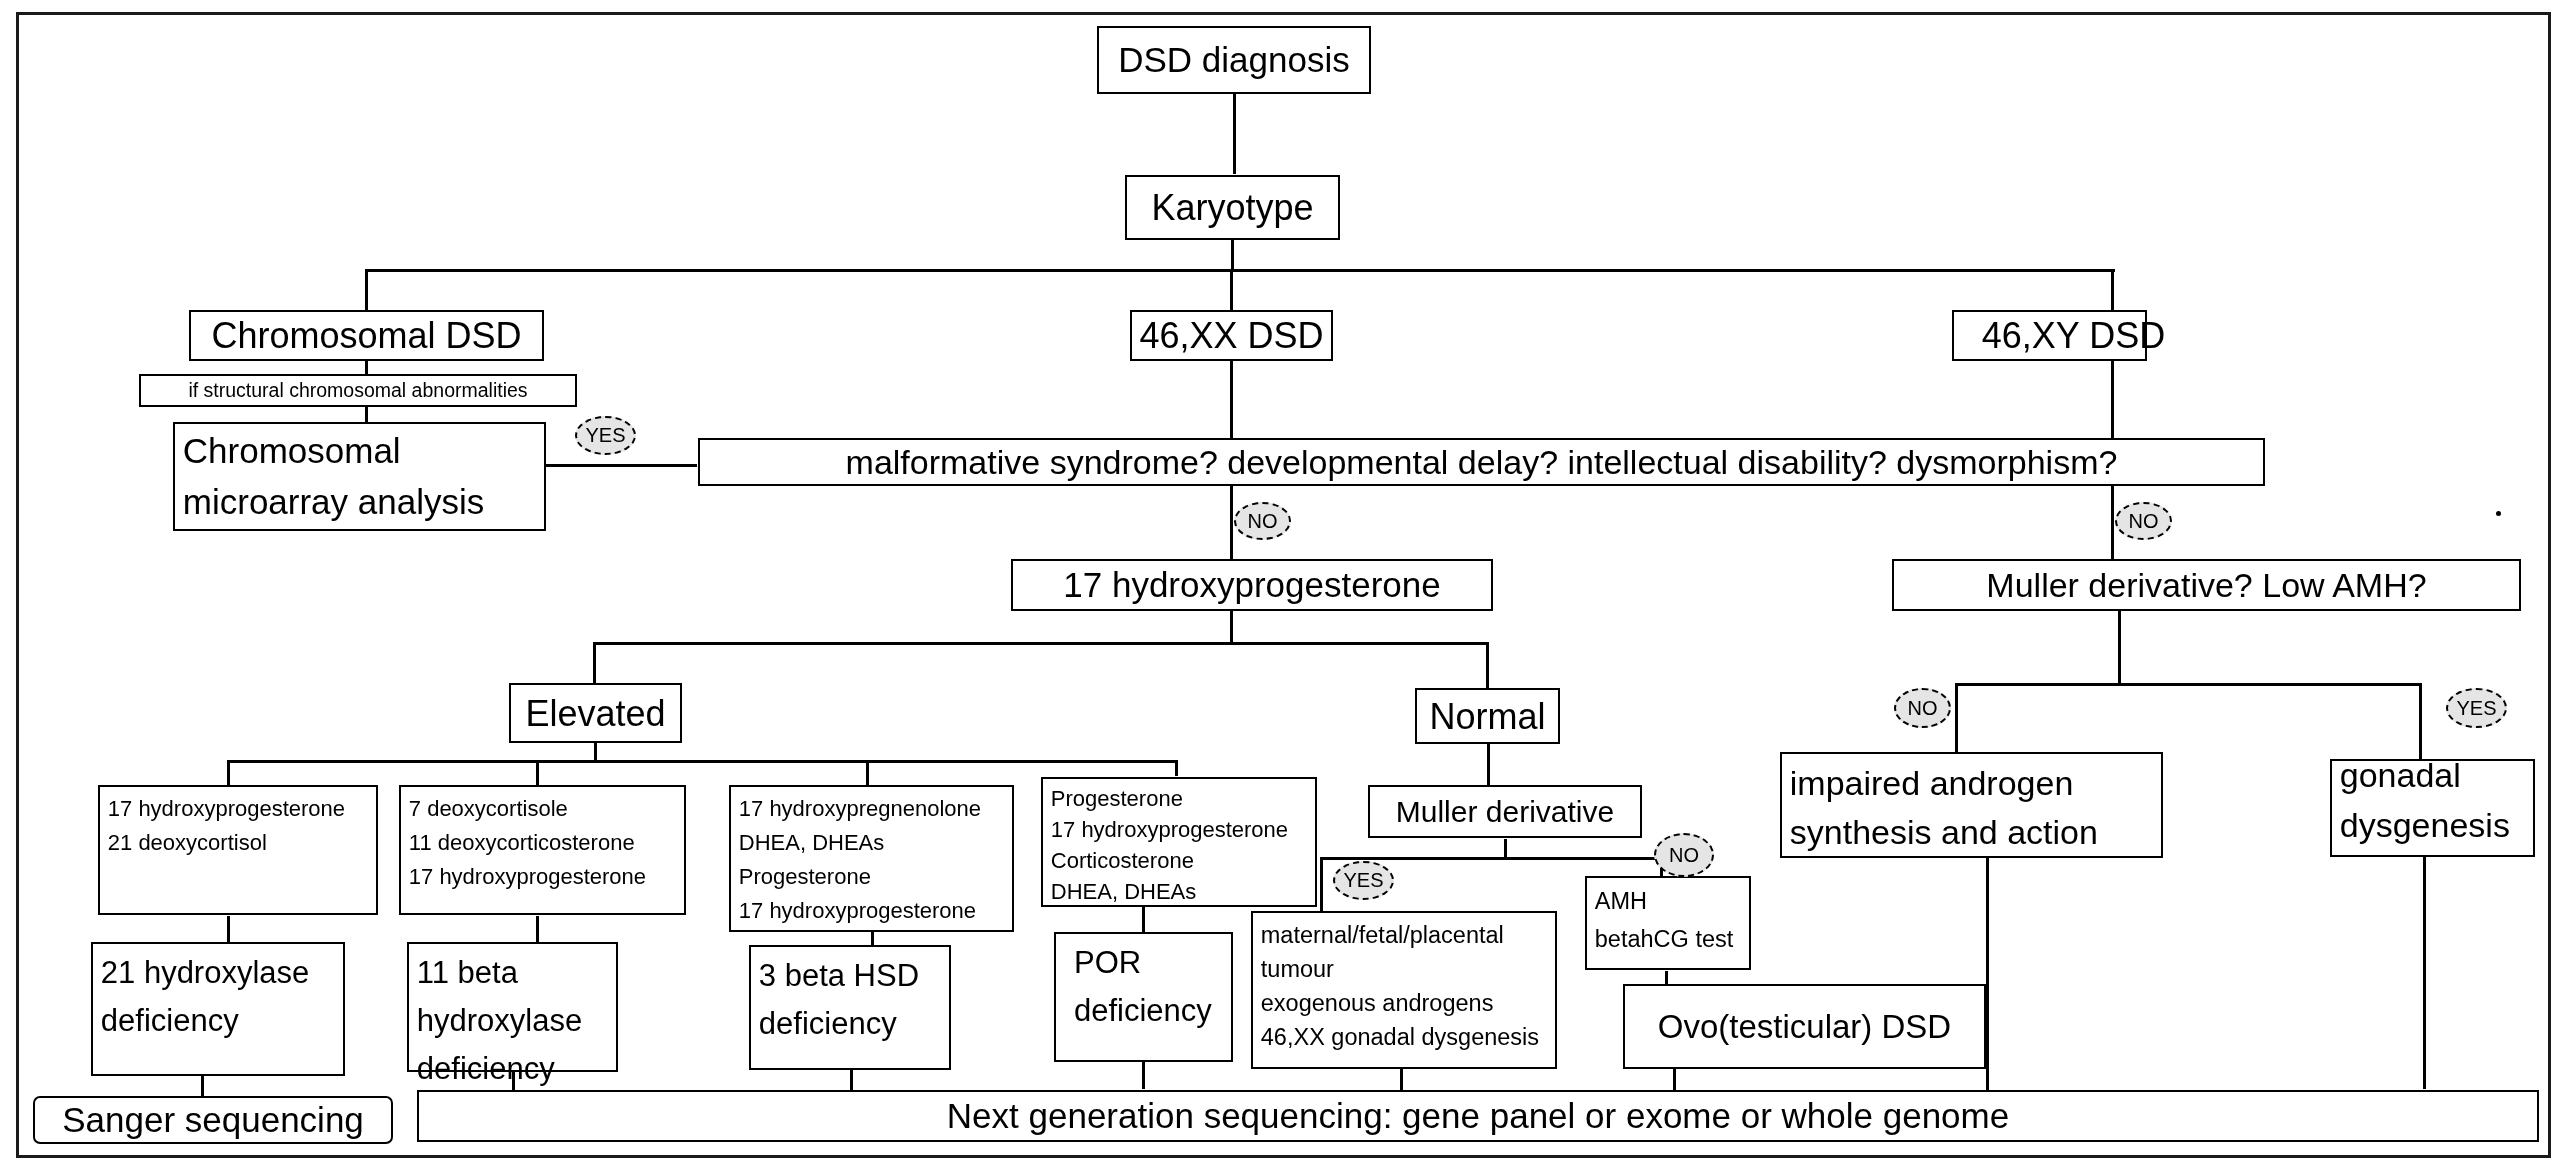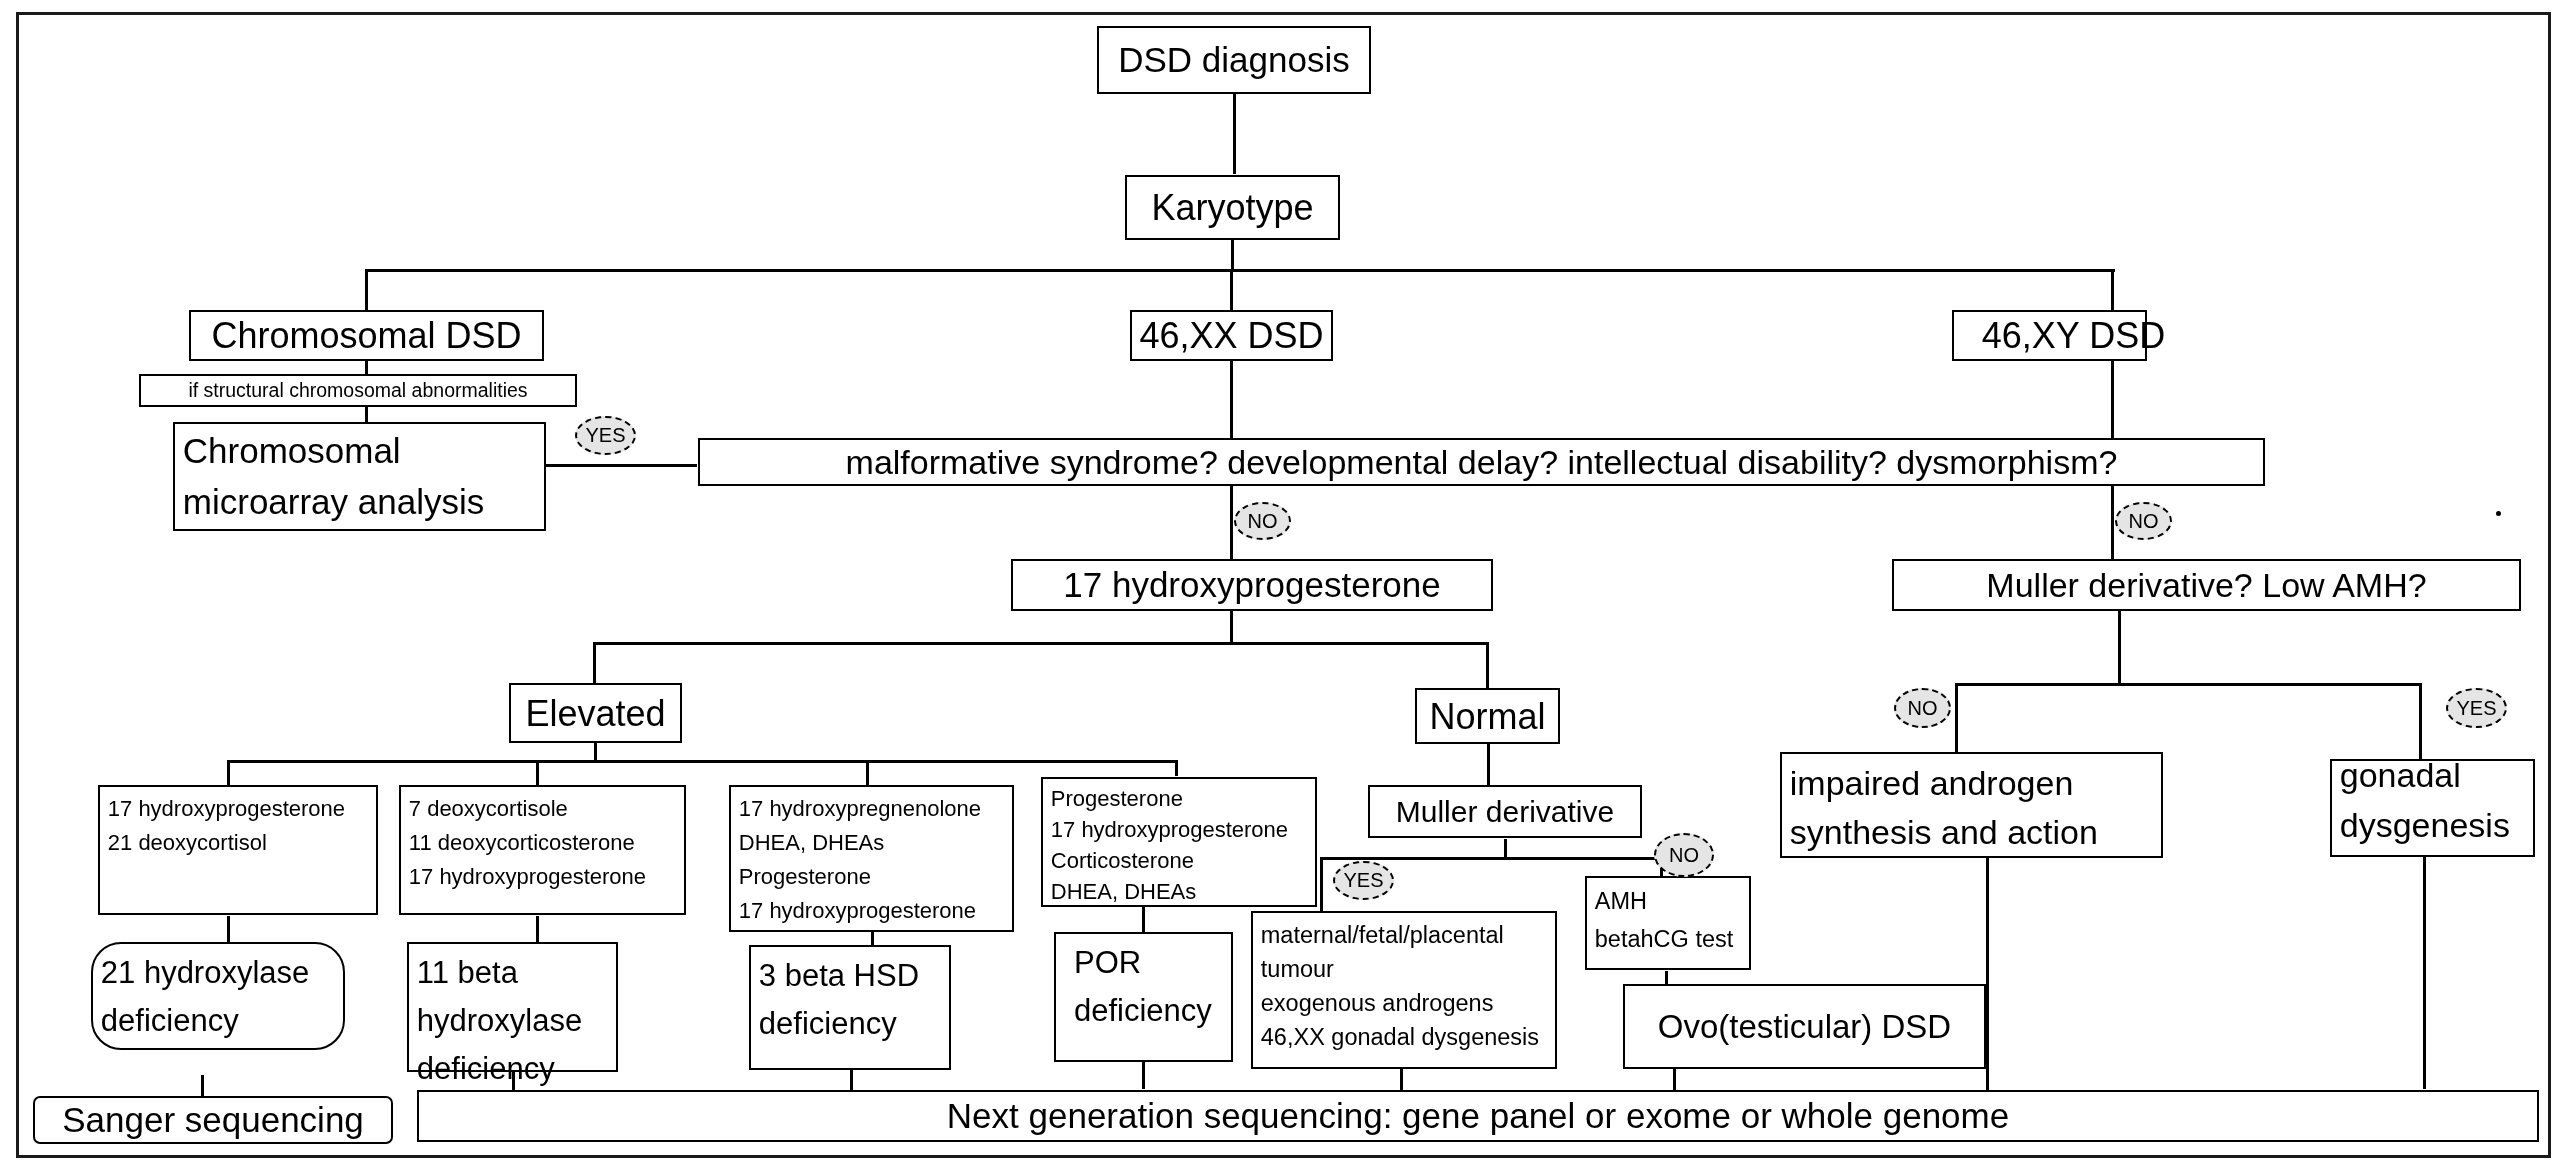--- a/index.html
+++ b/index.html
@@ -182,21 +182,21 @@
     <span>17 hydroxyprogesterone</span>
   </div>
 
   <div class="node left f34" style="left:1041px;top:777px;width:276px;height:130px;line-height:1.4;">
     <span>Progesterone</span>
     <span>17 hydroxyprogesterone</span>
     <span>Corticosterone</span>
     <span>DHEA, DHEAs</span>
   </div>
 
-  <div class="node left f48" style="left:91px;top:942px;width:254px;height:108px;border-radius:30px;">
+  <div class="node left f48" style="left:91px;top:942px;width:254px;height:134px;">
     <span>21 hydroxylase</span>
     <span>deficiency</span>
   </div>
 
   <div class="node left f48" style="left:407px;top:942px;width:211px;height:130px;">
     <span>11 beta</span>
     <span>hydroxylase</span>
     <span>deficiency</span>
   </div>
 

